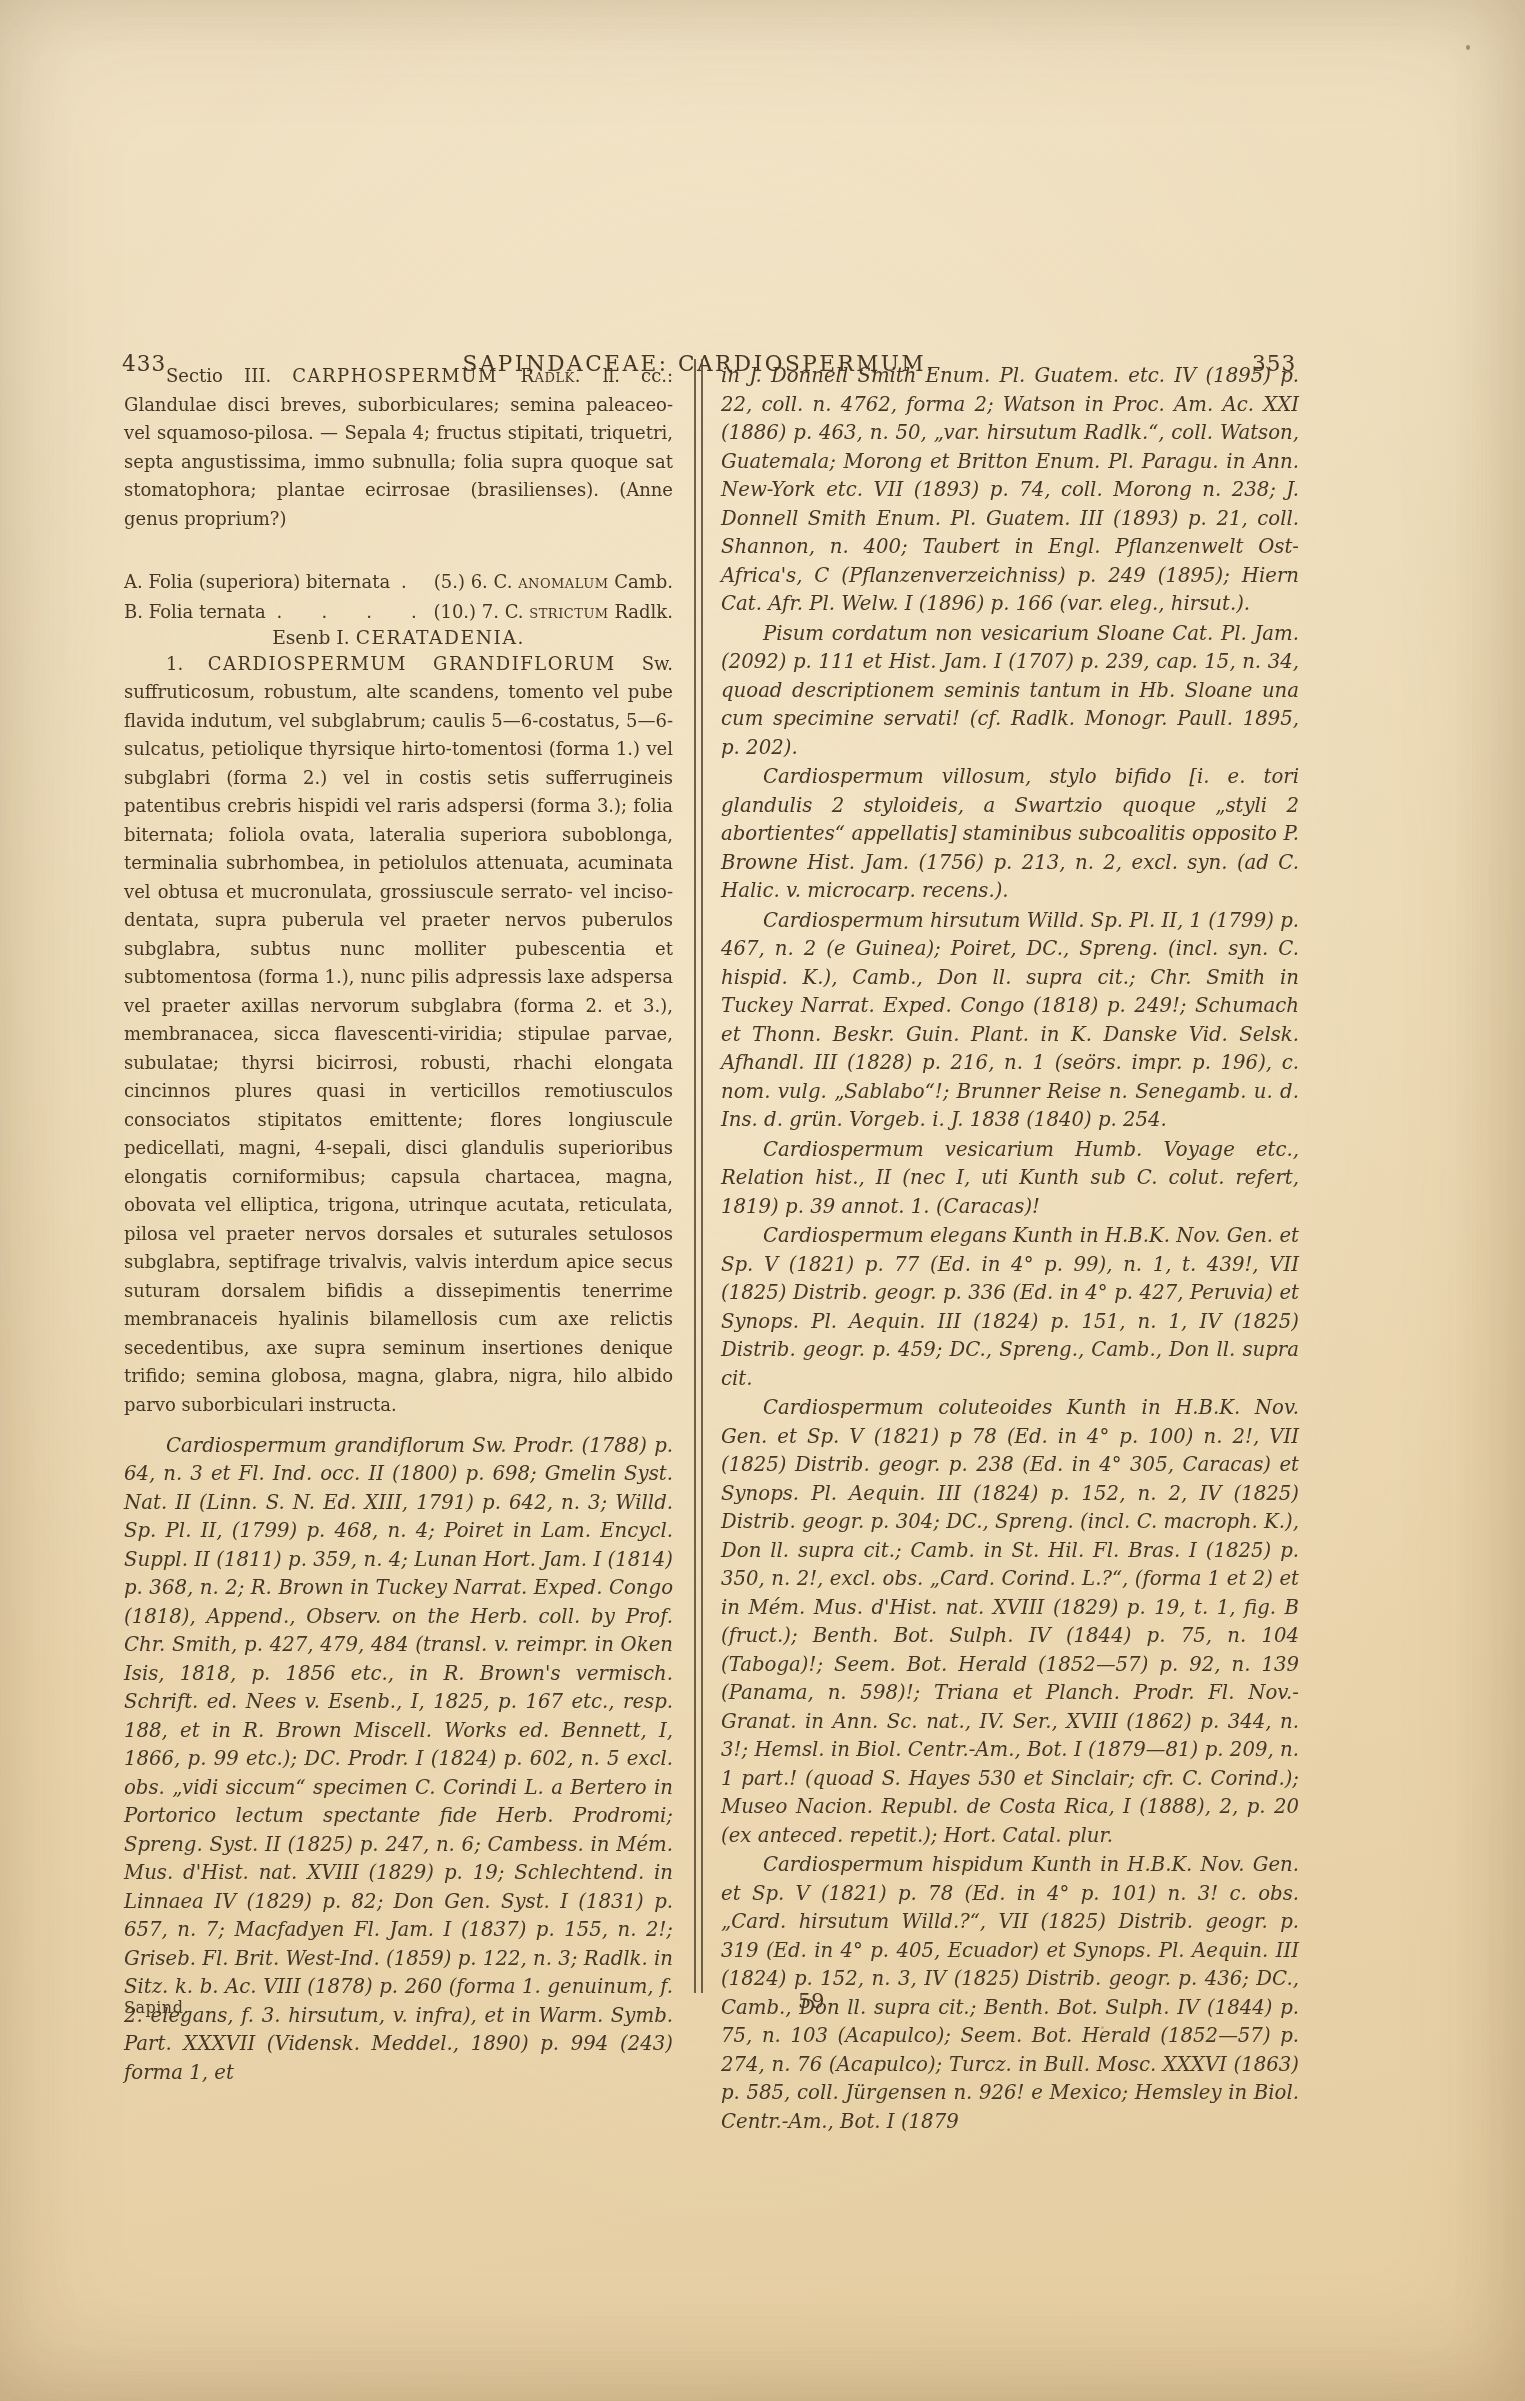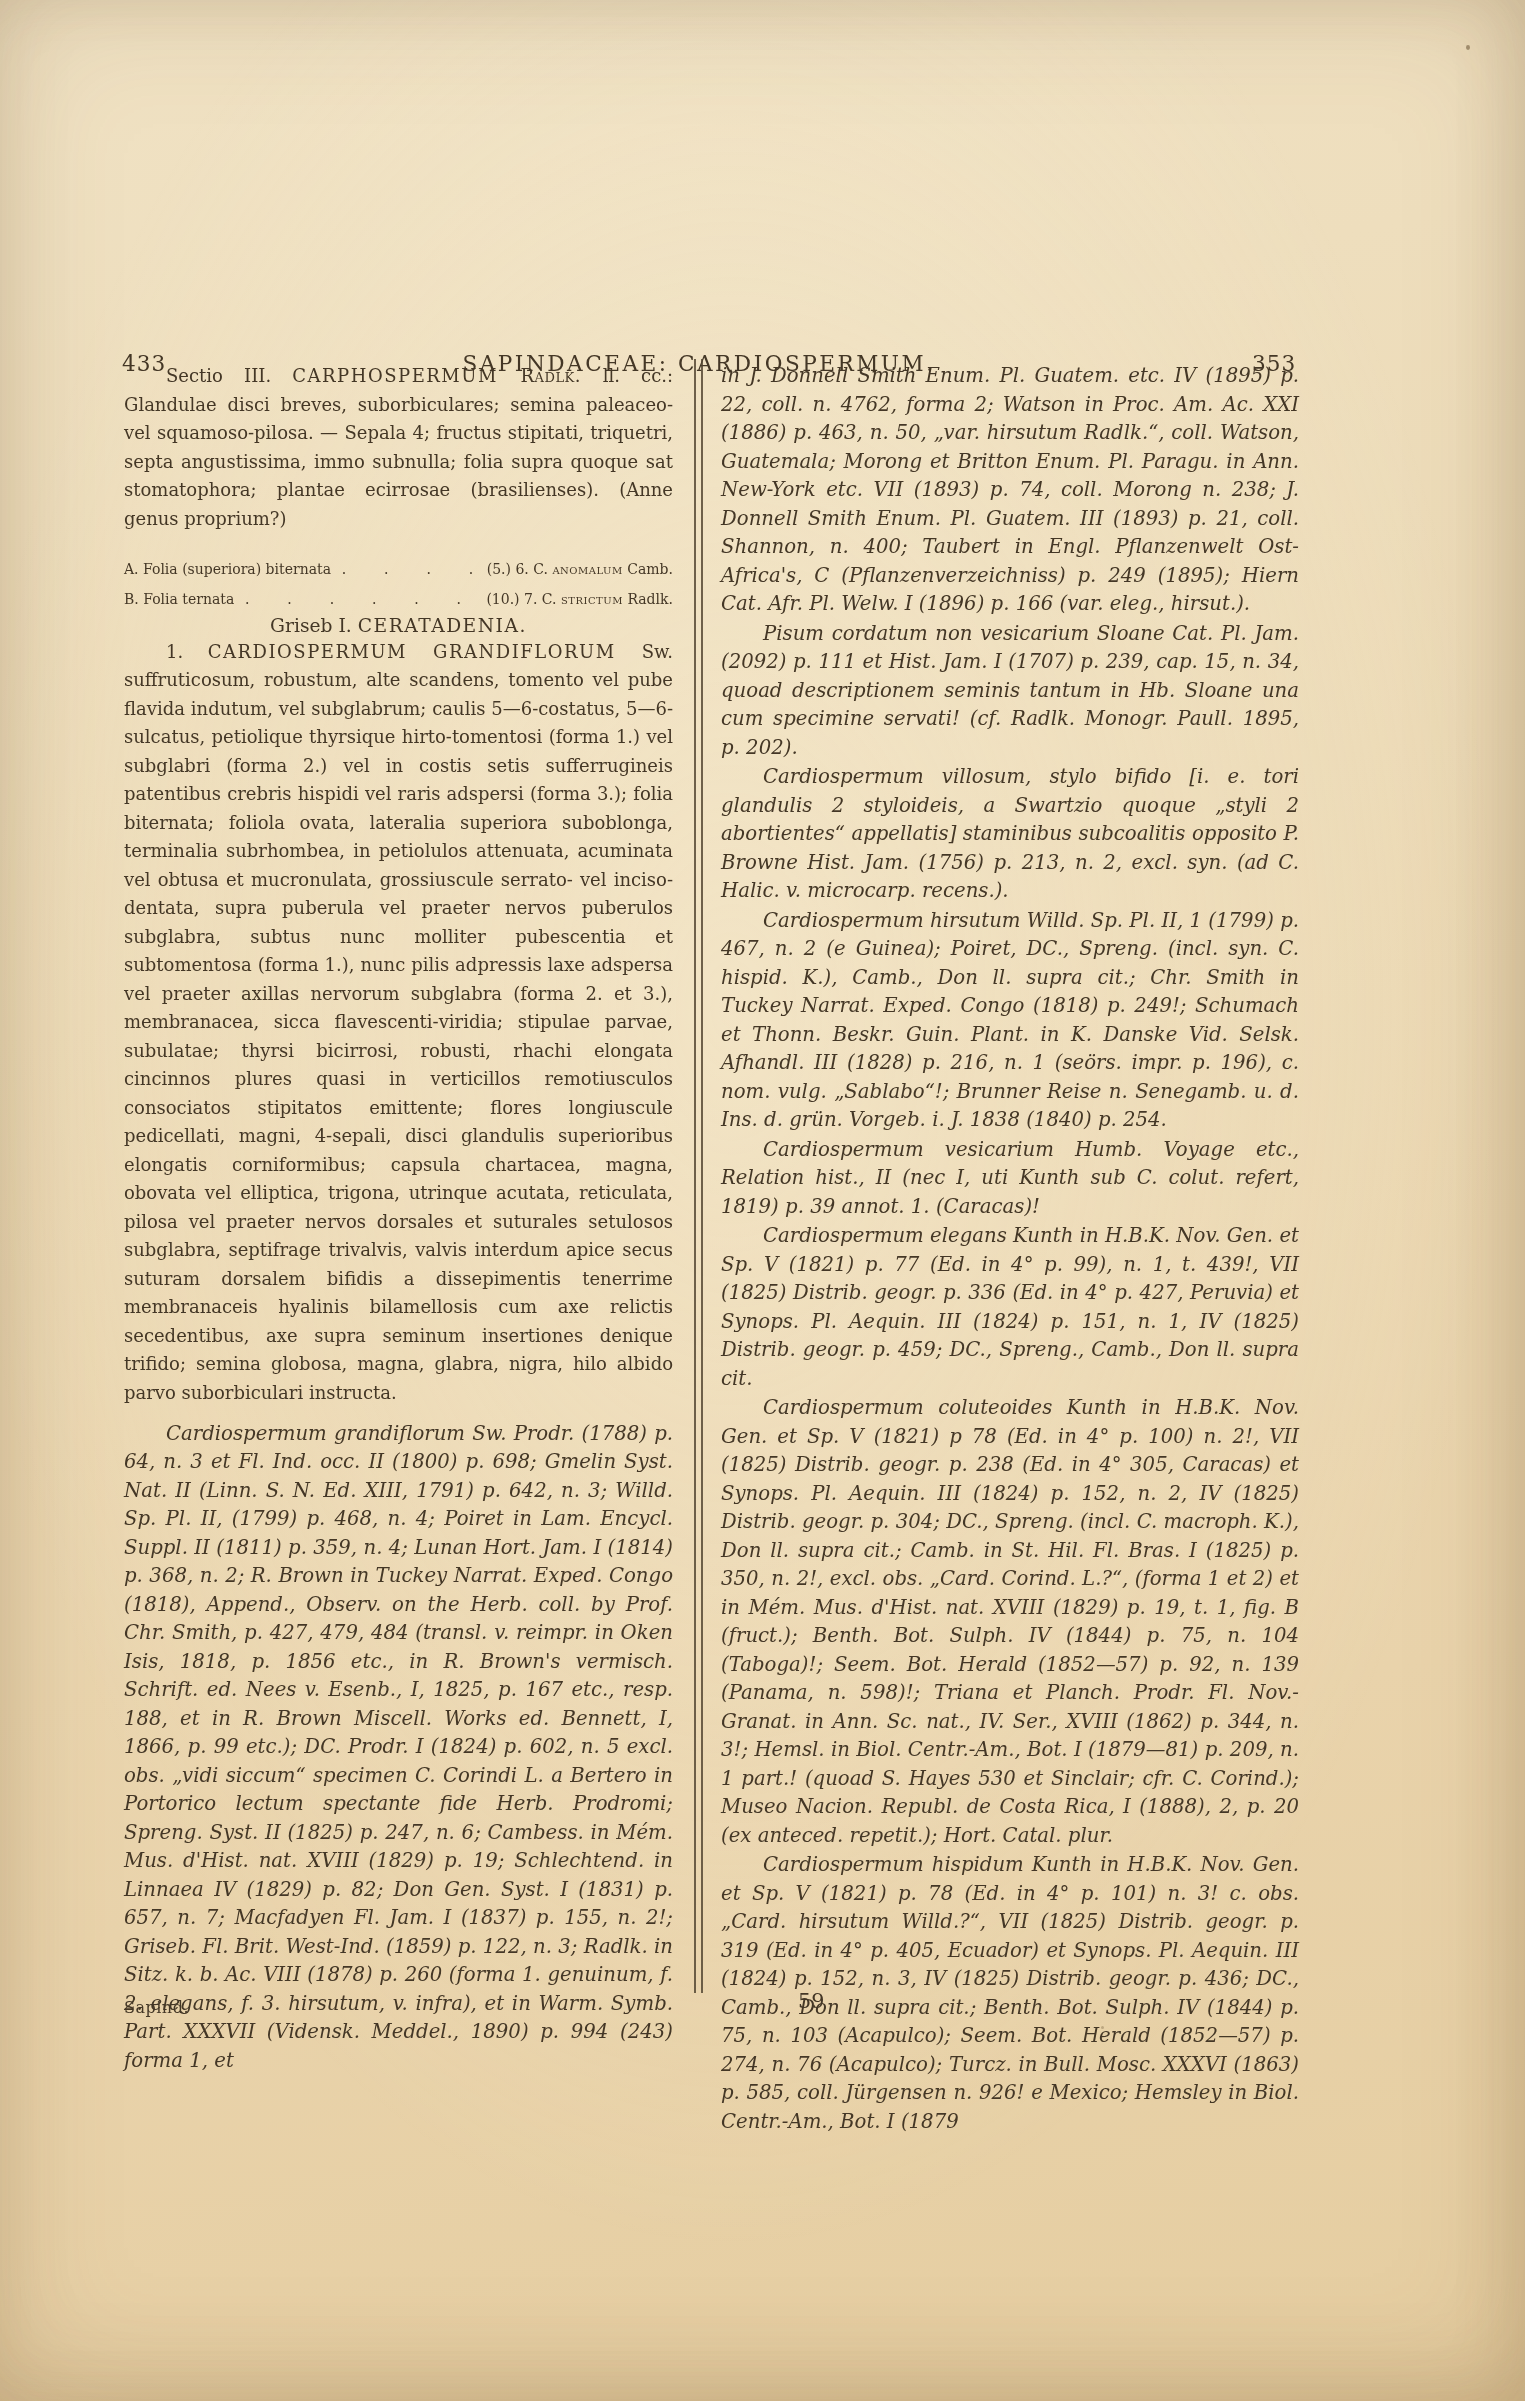--- a/index.html
+++ b/index.html
@@ -33,21 +33,21 @@
   .col-right { left:721px; width:578px; }
   .col p { margin:0; }
   .roman-para   { font-size:18px; line-height:28.5px; }
   .italic-para  { font-size:19.7px; line-height:28.5px; font-style:italic; }
   .indent { text-indent:42px; }
   .seg-r {}
   .seg-i { }
   .seg-caps { letter-spacing:1.5px; }
   .seg-sc { font-variant:small-caps; letter-spacing:0.5px; }
   
-  .key-block { margin-top:22px; font-size:14px; }
+  .key-block { margin-top:34px; font-size:18px; }
   .key-row { display:flex; align-items:baseline; line-height:29.5px; white-space:nowrap; }
   .key-dots { flex:1 1 auto; overflow:hidden; letter-spacing:16.7px; padding:0 6.9px 0 10.8px; }
   .key-ref { flex:0 0 auto; }
   .key-species { font-variant:small-caps; letter-spacing:0.5px; }
   
   .section-heading { text-align:center; text-indent:0; margin:32px 0 23.6px 0; font-size:18.7px; line-height:23.6px; }
   
   .species-para { margin-bottom:12.8px !important; }
   .right-para { margin-bottom:1px !important; }
   
@@ -79,21 +79,21 @@
       <span class="key-dots">. . . . . .</span>
       <span class="key-ref"><span>(5.) 6. C. </span><span class="key-species">anomalum</span><span> Camb.</span></span>
     </div>
     <div class="key-row">
       <span class="key-label">B. Folia ternata</span>
       <span class="key-dots">. . . . . . . . . .</span>
       <span class="key-ref"><span>(10.) 7. C. </span><span class="key-species">strictum</span><span> Radlk.</span></span>
     </div>
   </div>
 
-  <p class="roman-para section-heading"><span class="seg-r">Griseb I.  </span><span class="seg-caps">CERATADENIA.</span></p>
+  <p class="roman-para section-heading"><span class="seg-r">Esenb I.  </span><span class="seg-caps">CERATADENIA.</span></p>
 
   <p class="roman-para indent species-para"><span class="seg-r">1. </span><span class="seg-caps">CARDIOSPERMUM GRANDIFLORUM </span><span class="seg-r">Sw. suffruticosum, robustum, alte scandens, tomento vel pube flavida indutum, vel subglabrum; caulis 5—6-costatus, 5—6-sulcatus, petiolique thyrsique hirto-tomentosi (forma 1.) vel subglabri (forma 2.) vel in costis setis sufferrugineis patentibus crebris hispidi vel raris adspersi (forma 3.); folia biternata; foliola ovata, lateralia superiora suboblonga, terminalia subrhombea, in petiolulos attenuata, acuminata vel obtusa et mucronulata, grossiuscule serrato- vel inciso-dentata, supra puberula vel praeter nervos puberulos subglabra, subtus nunc molliter pubescentia et subtomentosa (forma 1.), nunc pilis adpressis laxe adspersa vel praeter axillas nervorum subglabra (forma 2. et 3.), membranacea, sicca flavescenti-viridia; stipulae parvae, subulatae; thyrsi bicirrosi, robusti, rhachi elongata cincinnos plures quasi in verticillos remotiusculos consociatos stipitatos emittente; flores longiuscule pedicellati, magni, 4-sepali, disci glandulis superioribus elongatis corniformibus; capsula chartacea, magna, obovata vel elliptica, trigona, utrinque acutata, reticulata, pilosa vel praeter nervos dorsales et suturales setulosos subglabra, septifrage trivalvis, valvis interdum apice secus suturam dorsalem bifidis a dissepimentis tenerrime membranaceis hyalinis bilamellosis cum axe relictis secedentibus, axe supra seminum insertiones denique trifido; semina globosa, magna, glabra, nigra, hilo albido parvo suborbiculari instructa.</span></p>
 
   <p class="italic-para indent">Cardiospermum grandiflorum Sw. Prodr. (1788) p. 64, n. 3 et Fl. Ind. occ. II (1800) p. 698; Gmelin Syst. Nat. II (Linn. S. N. Ed. XIII, 1791) p. 642, n. 3; Willd. Sp. Pl. II, (1799) p. 468, n. 4; Poiret in Lam. Encycl. Suppl. II (1811) p. 359, n. 4; Lunan Hort. Jam. I (1814) p. 368, n. 2; R. Brown in Tuckey Narrat. Exped. Congo (1818), Append., Observ. on the Herb. coll. by Prof. Chr. Smith, p. 427, 479, 484 (transl. v. reimpr. in Oken Isis, 1818, p. 1856 etc., in R. Brown's vermisch. Schrift. ed. Nees v. Esenb., I, 1825, p. 167 etc., resp. 188, et in R. Brown Miscell. Works ed. Bennett, I, 1866, p. 99 etc.); DC. Prodr. I (1824) p. 602, n. 5 excl. obs. „vidi siccum“ specimen C. Corindi L. a Bertero in Portorico lectum spectante fide Herb. Prodromi; Spreng. Syst. II (1825) p. 247, n. 6; Cambess. in Mém. Mus. d'Hist. nat. XVIII (1829) p. 19; Schlechtend. in Linnaea IV (1829) p. 82; Don Gen. Syst. I (1831) p. 657, n. 7; Macfadyen Fl. Jam. I (1837) p. 155, n. 2!; Griseb. Fl. Brit. West-Ind. (1859) p. 122, n. 3; Radlk. in Sitz. k. b. Ac. VIII (1878) p. 260 (forma 1. genuinum, f. 2. elegans, f. 3. hirsutum, v. infra), et in Warm. Symb. Part. XXXVII (Vidensk. Meddel., 1890) p. 994 (243) forma 1, et</p>
 </div>
 
 <div class="col col-right">
   <p class="italic-para right-para">in J. Donnell Smith Enum. Pl. Guatem. etc. IV (1895) p. 22, coll. n. 4762, forma 2; Watson in Proc. Am. Ac. XXI (1886) p. 463, n. 50, „var. hirsutum Radlk.“, coll. Watson, Guatemala; Morong et Britton Enum. Pl. Paragu. in Ann. New-York etc. VII (1893) p. 74, coll. Morong n. 238; J. Donnell Smith Enum. Pl. Guatem. III (1893) p. 21, coll. Shannon, n. 400; Taubert in Engl. Pflanzenwelt Ost-Africa's, C (Pflanzenverzeichniss) p. 249 (1895); Hiern Cat. Afr. Pl. Welw. I (1896) p. 166 (var. eleg., hirsut.).</p>
   <p class="italic-para indent right-para">Pisum cordatum non vesicarium Sloane Cat. Pl. Jam. (2092) p. 111 et Hist. Jam. I (1707) p. 239, cap. 15, n. 34, quoad descriptionem seminis tantum in Hb. Sloane una cum specimine servati! (cf. Radlk. Monogr. Paull. 1895, p. 202).</p>
   <p class="italic-para indent right-para">Cardiospermum villosum, stylo bifido [i. e. tori glandulis 2 styloideis, a Swartzio quoque „styli 2 abortientes“ appellatis] staminibus subcoalitis opposito P. Browne Hist. Jam. (1756) p. 213, n. 2, excl. syn. (ad C. Halic. v. microcarp. recens.).</p>

